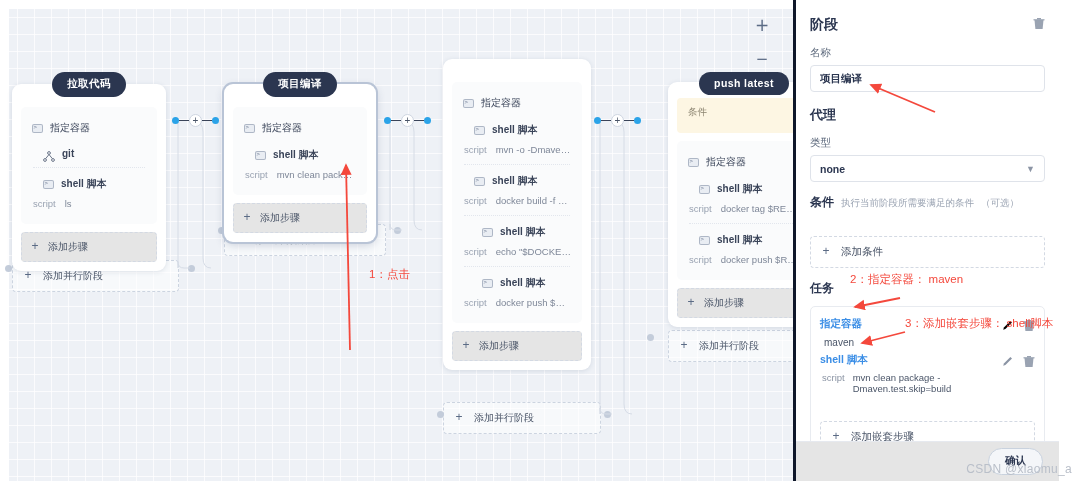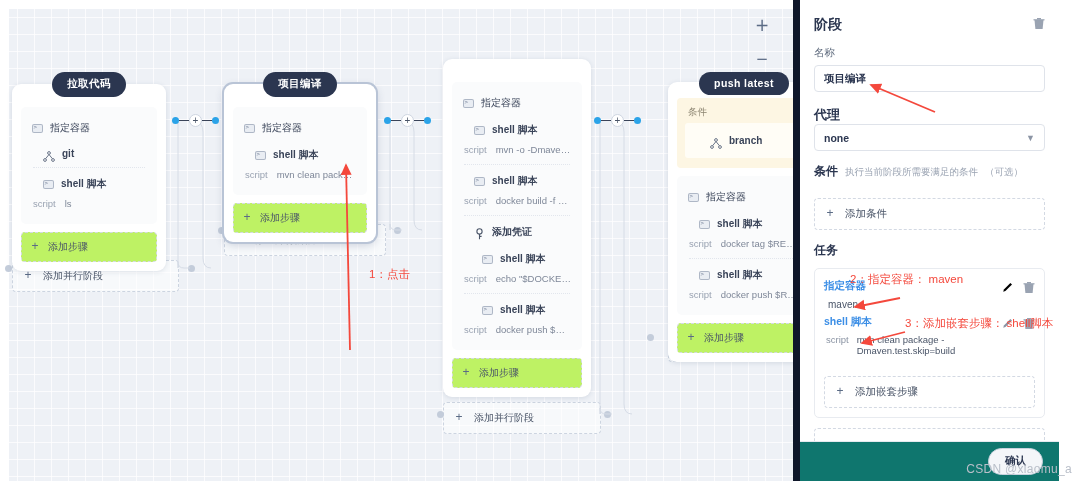--- a/index.html
+++ b/index.html
@@ -91,21 +91,21 @@
   }
   .ico-branch { width: 12px; height: 11px; }
   .ico-key { width: 11px; height: 12px; }
   .ico-trash { width: 12px; height: 13px; cursor:pointer; }
   .ico-pencil { width: 11px; height: 12px; cursor:pointer; }
 
   
   .add-btn {
     margin-top: 8px; border: 1px dashed #d3d9e3; border-radius: 4px;
     padding: 6px 0 7px; text-align:left; font-size: 10px; color:#4a5568;
-    cursor:pointer; background:#bef264;
+    cursor:pointer; background:#e5e5e5;
   }
   .add-btn .plus { display:inline-block; width: 26px; text-align:center; color:#5b6b85; font-size:12px;}
   
   .parallel-btn {
     border: 1px dashed #ccd4e0; border-radius: 4px; background: rgba(255,255,255,.55);
     padding: 7px 0 8px; font-size: 10px; color: #4a5568; cursor:pointer;
     position:absolute;
   }
   .parallel-btn .plus { display:inline-block; width: 30px; text-align:center; font-size:12px; color:#5b6b85;}
 
@@ -120,56 +120,56 @@
     cursor:pointer; flex:none; line-height:1;
   }
 
   
   .anno { position:absolute; color:#f4483c; font-size:11.5px; white-space:nowrap; z-index: 40; }
   .arrow-svg { position:absolute; z-index: 39; overflow:visible; }
 
   
   .panel {
     position:relative; width: 266px; height:481px; background:#ffffff;
-    border-left:7px solid #0f172a; padding: 16px 14px 12px 14px; overflow:hidden;
+    border-left:3px solid #0f172a; padding: 16px 14px 12px 14px; overflow:hidden;
   }
   .panel-head { display:flex; align-items:flex-start; justify-content:space-between; }
   .h-title { font-size: 14px; font-weight: bold; color:#2b3650; }
   .f-label { font-size: 10.5px; color:#5f6b7e; margin: 12px 0 5px; }
   .f-input {
     width:100%; border:1px solid #dfe3ea; border-radius:4px; height:27px;
     font-size:10.5px; color:#2b3650; padding:0 9px; font-weight:bold;
     font-family:"Liberation Sans", sans-serif; background:#fff;
   }
   .f-select {
     width:100%; border:1px solid #dfe3ea; border-radius:4px; height:27px;
     display:flex; align-items:center; justify-content:space-between; padding:0 9px;
     font-size:10.5px; color:#2b3650; font-weight:bold; cursor:pointer; background:#fff;
   }
   .chev { color:#8c95a5; font-size:9px; }
   .help-text { font-size: 9.5px; line-height:1.55; color:#9aa3b2; margin-top:7px; }
   .sec-head { margin-top: 12px; display:flex; align-items:baseline; gap:7px; flex-wrap:wrap;}
   .sec-title { font-size: 12px; font-weight:bold; color:#2b3650; }
   .sec-sub { font-size: 9.5px; color:#9aa3b2; }
   .dashed-btn {
-    margin-top: 18px; width:100%; border:1px dashed #d3d9e3; border-radius:4px;
+    margin-top: 25px; width:100%; border:1px dashed #d3d9e3; border-radius:4px;
     padding: 7px 0 8px; font-size:10.5px; color:#4a5568; cursor:pointer; text-align:left;
     background:#fff;
   }
   .dashed-btn .plus { display:inline-block; width:30px; text-align:center; color:#5b6b85; font-size:12px;}
   .task-box { margin-top: 9px; border:1px solid #e8ebf0; border-radius:5px; padding: 8px 9px 9px; }
   .task-row { display:flex; align-items:center; justify-content:space-between; padding: 2px 0 2px; }
   .task-link { font-size: 10.5px; color:#3b8ee6; cursor:pointer; font-weight:bold;}
   .task-actions { display:flex; gap:10px; align-items:center; }
   .task-val { font-size: 10px; color:#4a5568; padding: 4px 0 3px 4px; }
   .task-script { display:flex; gap:8px; padding: 3px 0 2px 2px; }
   .task-script .k { font-size:9.5px; color:#8b94a4; }
   .task-script .v { font-size:9.5px; color:#4a5568; }
   .panel-footer {
-    position:absolute; left:0; right:0; bottom:0; height:40px; background:#0f766e;
+    position:absolute; left:0; right:0; bottom:0; height:40px; background:#e5e5e5;
     border-top:1px solid #e6e9ef; display:flex; align-items:center; justify-content:flex-end;
     padding-right: 16px;
   }
   .confirm-btn {
     border:1px solid #c9d2de; border-radius:14px; background:#f4f6f9;
     font-size:10.5px; font-weight:bold; color:#2b3650; padding: 5px 16px 6px; cursor:pointer;
   }
   .watermark {
     position:absolute; right: 8px; bottom: 5px; font-size: 12px; color:#b9bfc9;
     letter-spacing:.3px; z-index: 50; font-family:"Liberation Sans",sans-serif;
@@ -283,29 +283,20 @@
           <div class="divider"></div>
           <div class="step-row indent">
             <span class="ico ico-terminal"></span>
             <span class="step-label bold">shell 脚本</span>
           </div>
           <div class="script-row">
             <span class="script-key">script</span>
             <span class="script-val">docker build -f Dockerfile-o...</span>
           </div>
           <div class="divider"></div>
-          <div class="step-row indent">
-            <span class="ico ico-key">
-              <svg viewBox="0 0 11 12" width="11" height="12">
-                  <circle cx="5.5" cy="3.4" r="2.6" fill="none" stroke="#4a5568" stroke-width="1.1"></circle>
-                  <path d="M5.5 6 L5.5 11.2 M5.5 8.4 L7.6 8.4" stroke="#4a5568" stroke-width="1.1" fill="none"></path>
-                </svg>
-            </span>
-            <span class="step-label bold">添加凭证</span>
-          </div>
           <div class="step-row indent" style="padding-left:30px">
             <span class="ico ico-terminal"></span>
             <span class="step-label bold">shell 脚本</span>
           </div>
           <div class="script-row">
             <span class="script-key">script</span>
             <span class="script-val">echo "$DOCKER_PASS...</span>
           </div>
           <div class="divider"></div>
           <div class="step-row indent" style="padding-left:30px">
@@ -324,33 +315,20 @@
       <div class="parallel-btn" style="left:0; width:158px; top:330px;">
         <span class="plus">+</span><span>添加并行阶段</span>
       </div>
     </div>
 
     <div class="stage-col" style="left:668px; width:152px;">
       <div class="pill">push latest</div>
       <div class="stage-card">
         <div class="cond-block">
           <div class="cond-title">条件</div>
-          <div class="cond-inner">
-            <div class="step-row indent" style="padding-top:3px;padding-bottom:3px">
-              <span class="ico ico-branch">
-                <svg viewBox="0 0 12 11" width="12" height="11">
-                    <circle cx="6" cy="2" r="1.4" fill="none" stroke="#6b7689" stroke-width="1"></circle>
-                    <circle cx="2" cy="9" r="1.4" fill="none" stroke="#6b7689" stroke-width="1"></circle>
-                    <circle cx="10" cy="9" r="1.4" fill="none" stroke="#6b7689" stroke-width="1"></circle>
-                    <path d="M6 3.5 L2.6 7.7 M6 3.5 L9.4 7.7" stroke="#6b7689" stroke-width="1" fill="none"></path>
-                  </svg>
-              </span>
-              <span class="step-label bold">branch</span>
-            </div>
-          </div>
         </div>
         <div class="steps-box">
           <div class="step-row">
             <span class="ico ico-terminal"></span>
             <span class="step-label">指定容器</span>
           </div>
           <div class="step-row indent">
             <span class="ico ico-terminal"></span>
             <span class="step-label bold">shell 脚本</span>
           </div>
@@ -428,20 +406,21 @@
             <rect x="0.5" y="2.2" width="11" height="1.2" fill="#9aa3b2"></rect>
           </svg>
       </span>
     </div>
 
     <div class="f-label">名称</div>
     <input class="f-input" value="项目编译" style="">
 
     <div class="h-title" style="margin-top:14px; font-size:13px;">代理</div>
 
+    <div class="f-label">类型</div>
     <div class="f-select">
       <span>none</span>
       <span class="chev">▼</span>
     </div>
 
 
     <div class="sec-head">
       <span class="sec-title">条件</span>
       <span class="sec-sub">执行当前阶段所需要满足的条件</span>
       <span class="sec-sub">（可选）</span>

